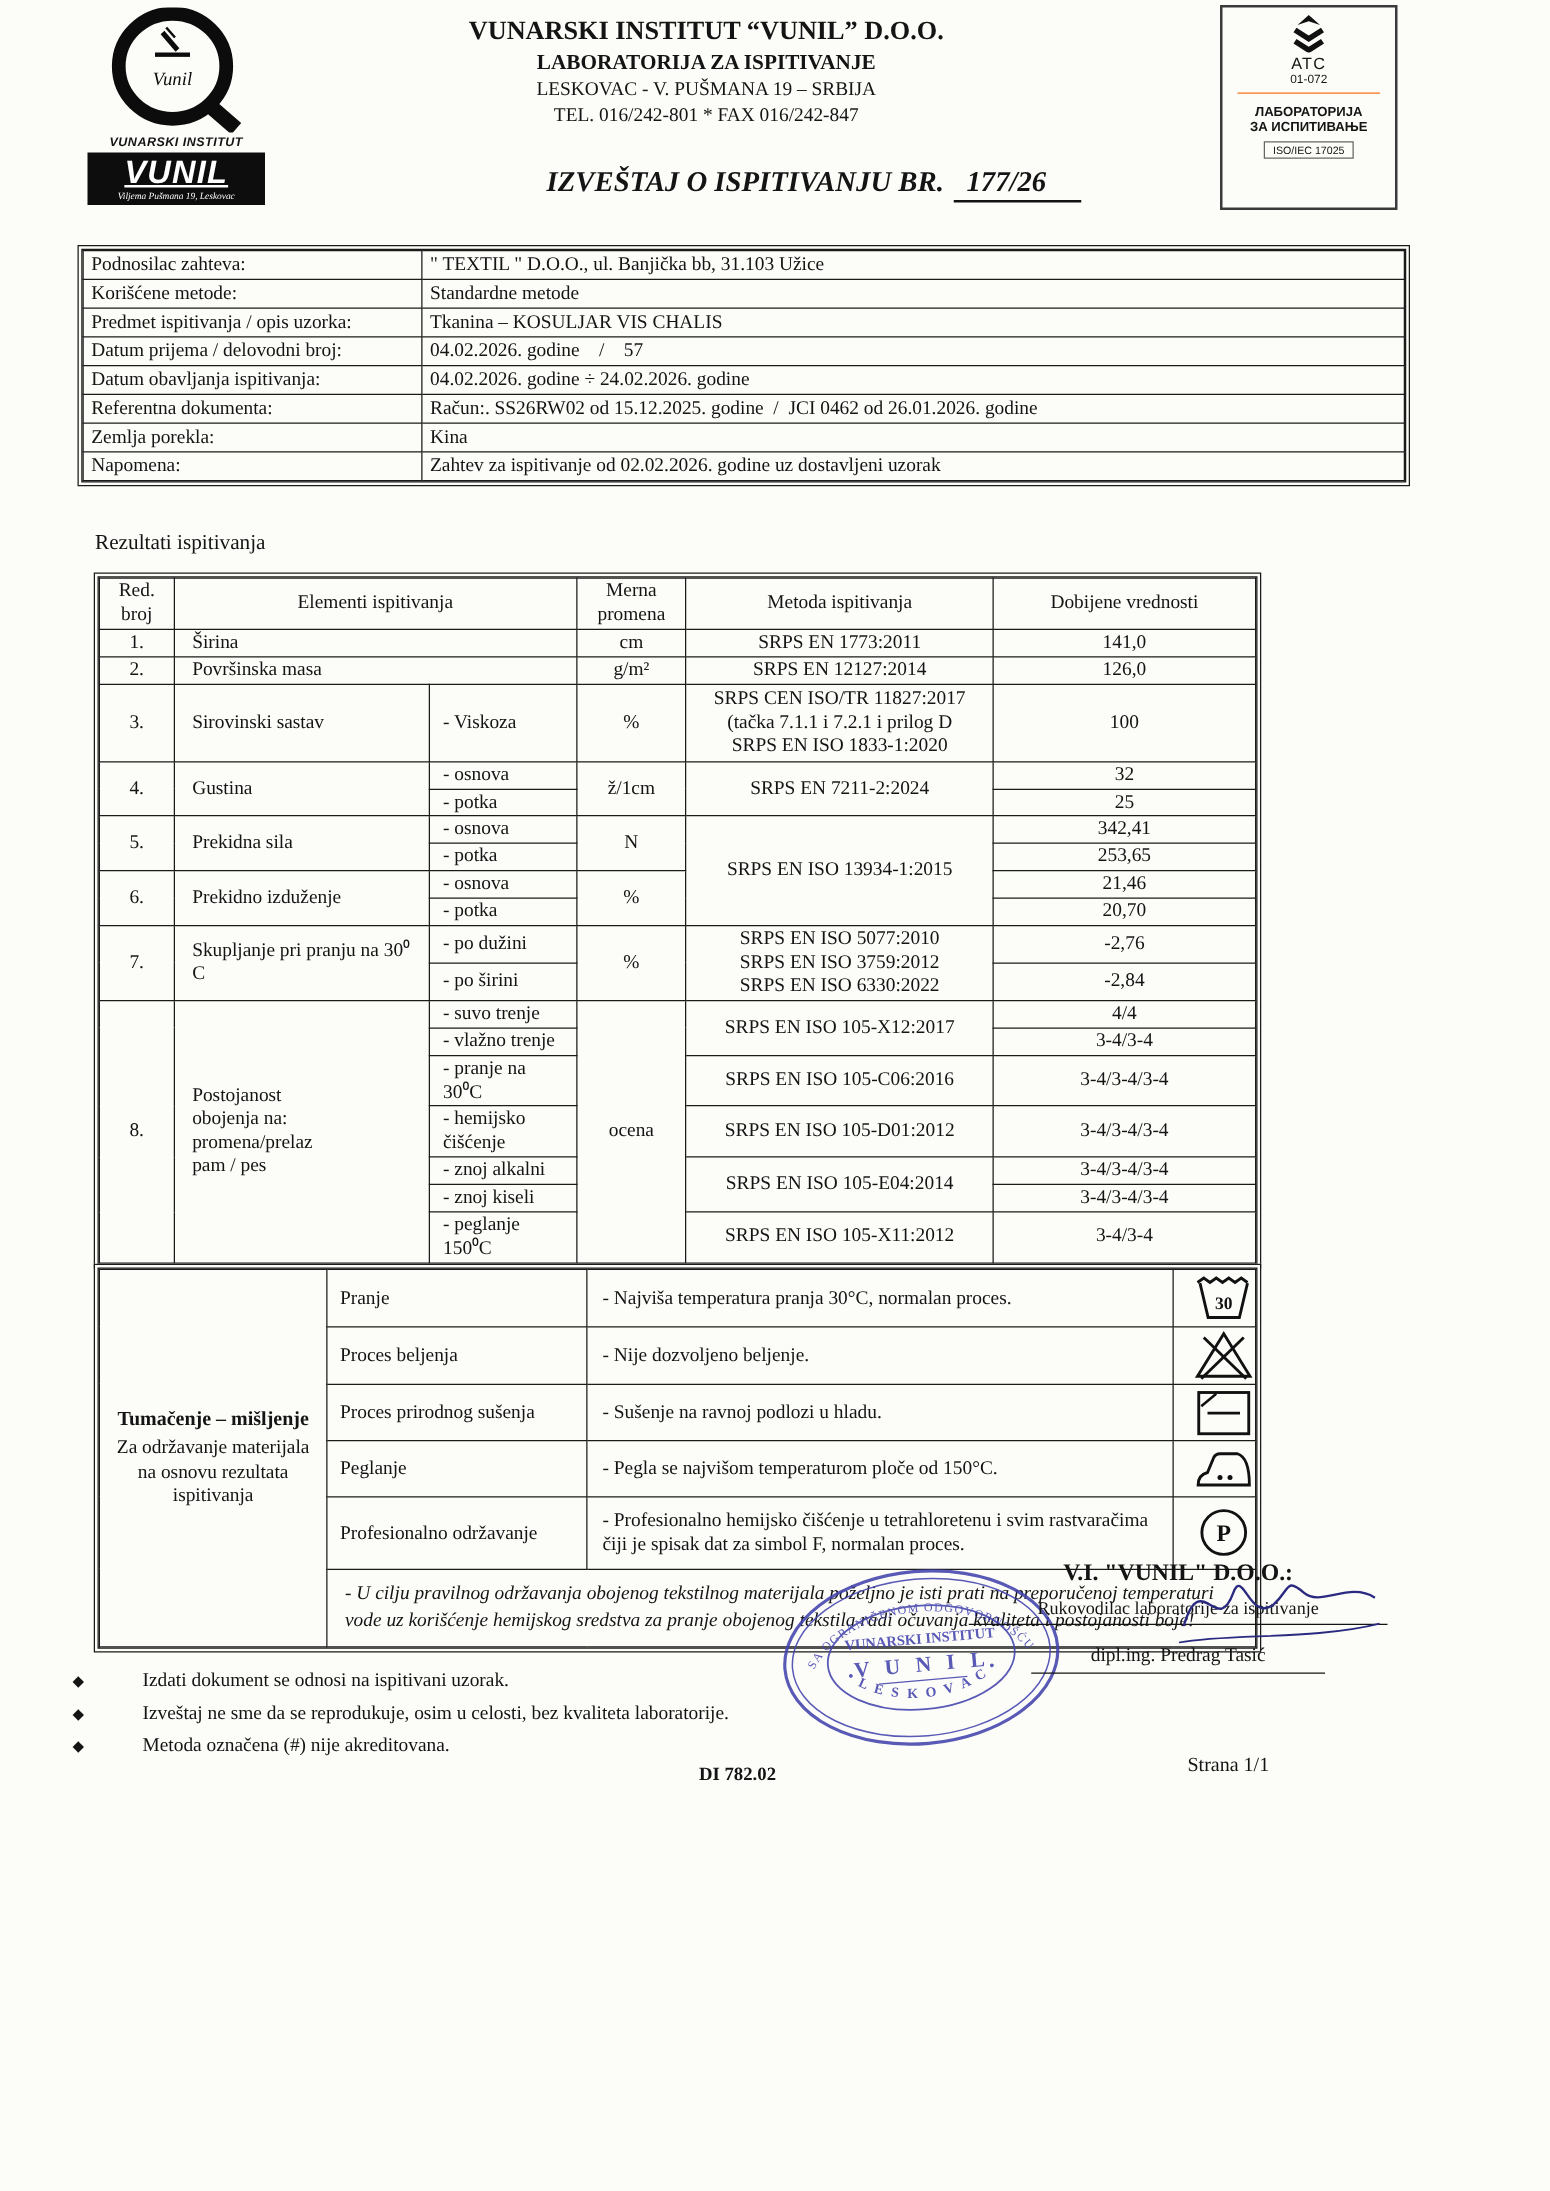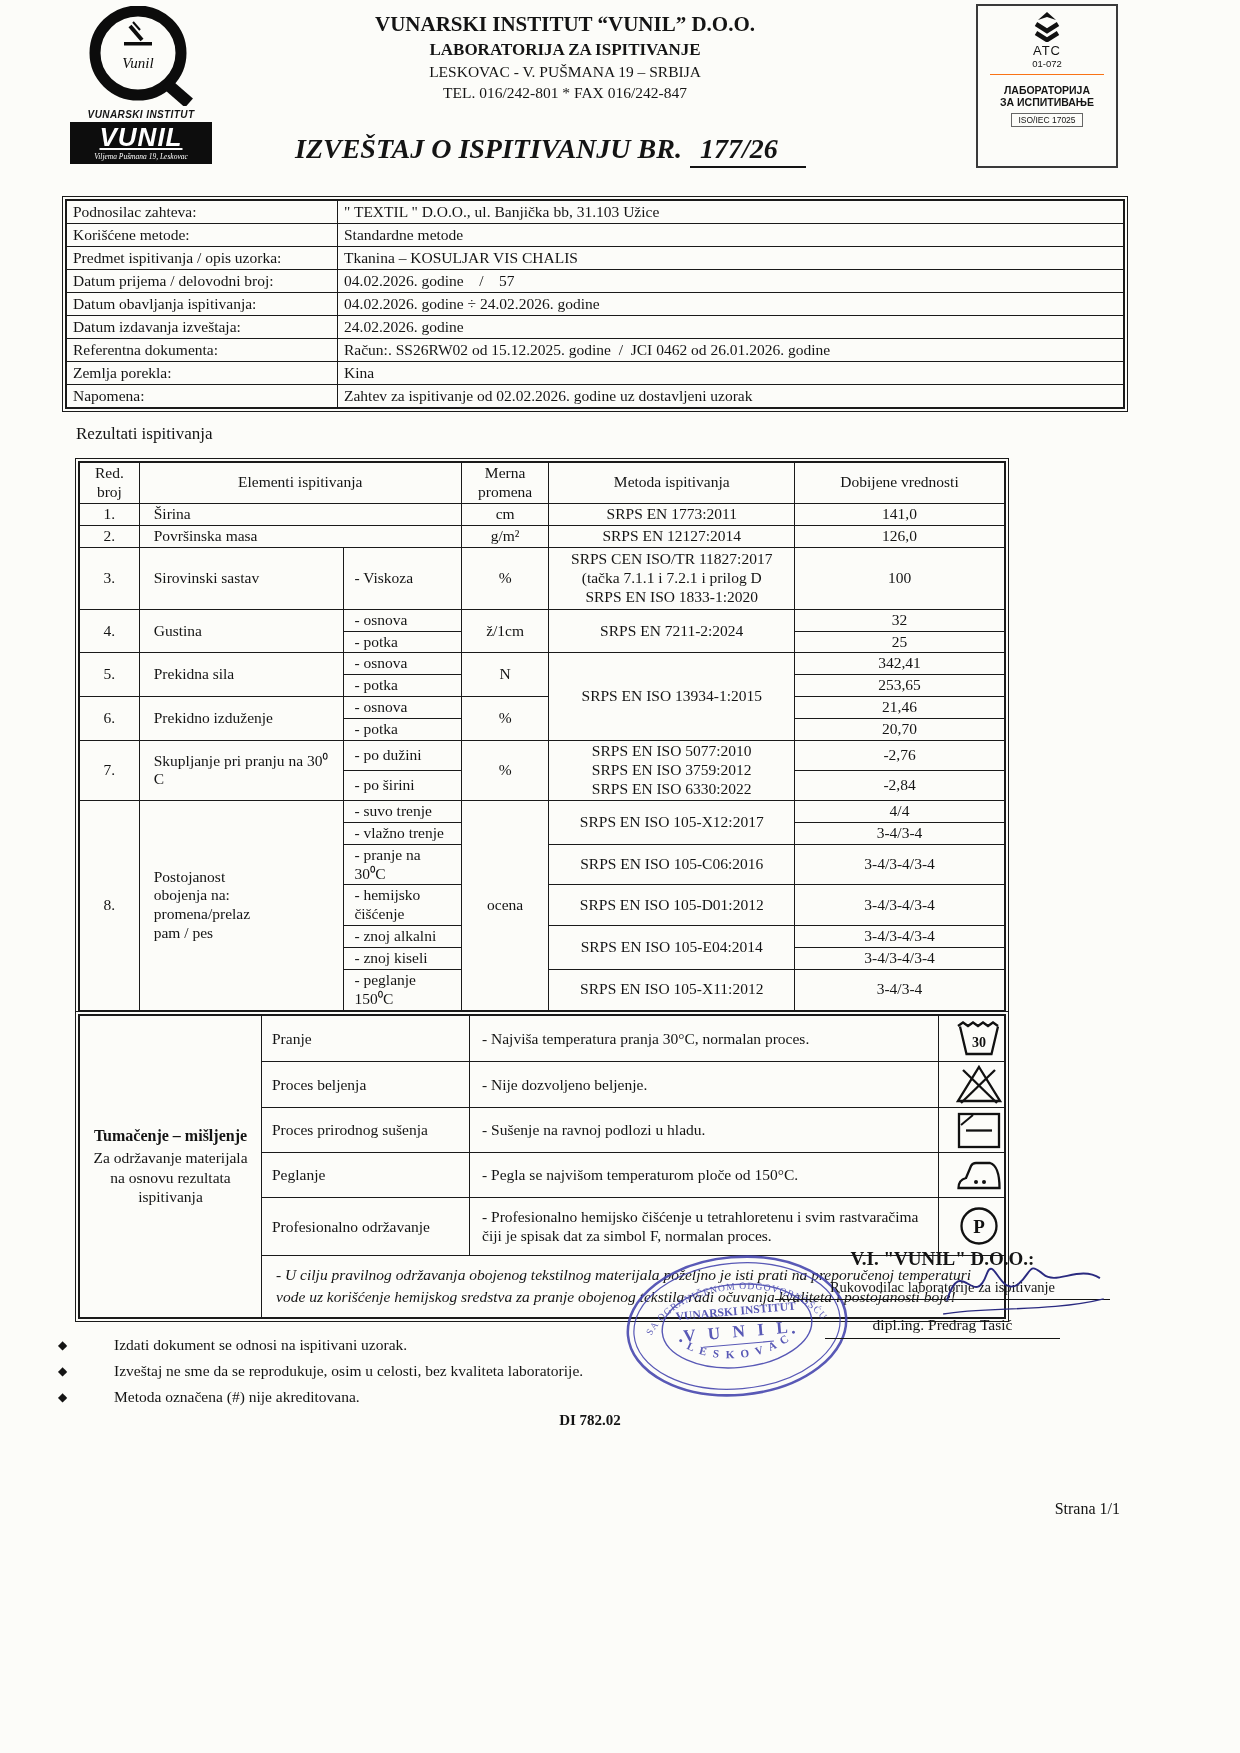--- a/index.html
+++ b/index.html
@@ -10,21 +10,21 @@
   
   .logo-block{position:absolute;left:70px;top:6px;width:142px;text-align:center;}
   .logo-top-label{font-family:"Liberation Sans",sans-serif;font-size:10px;font-weight:bold;font-style:italic;margin-top:3px;letter-spacing:.4px;}
   .logo-banner{background:#0d0d0d;color:#fff;margin-top:2px;padding:2px 4px 3px;}
   .logo-banner .nm{font-family:"Liberation Sans",sans-serif;font-style:italic;font-weight:bold;font-size:26px;line-height:1;letter-spacing:1px;text-decoration:underline;}
   .logo-banner .addr{font-size:7.5px;font-style:italic;margin-top:2px;}
   .header-center{position:absolute;left:295px;top:12px;width:540px;text-align:center;}
   .h-inst{font-size:21px;font-weight:bold;}
   .h-lab{font-size:17px;font-weight:bold;margin-top:3px;}
   .h-addr,.h-tel{font-size:15.5px;margin-top:3px;}
-  .report-title{position:absolute;left:295px;top:133px;width:570px;text-align:left;font-size:28px;font-weight:bold;font-style:italic;}
+  .report-title{position:absolute;left:295px;top:133px;width:570px;text-align:right;font-size:23px;font-weight:bold;font-style:italic;}
   .report-no{display:inline-block;border-bottom:2px solid #131313;padding:0 28px 1px 10px;margin-left:8px;}
   .cert-box{position:absolute;left:976px;top:4px;width:142px;height:164px;border:2px solid #3a3a3a;font-family:"Liberation Sans",sans-serif;text-align:center;padding-top:6px;box-sizing:border-box;}
   .cert-name{font-weight:normal;font-size:13px;margin-top:1px;letter-spacing:1px;}
   .cert-code{font-size:9.5px;border-bottom:1px solid #f97316;padding-bottom:5px;margin:0 12px;}
   .cert-l1{font-size:10.5px;font-weight:bold;margin-top:9px;}
   .cert-l2{font-size:10.5px;font-weight:bold;}
   .cert-std{font-size:8.5px;border:1px solid #666;display:inline-block;padding:1px 6px;margin-top:5px;}
 
   
   .tblwrap{border:4px double #1a1a1a;background:#fcfcf9;}
@@ -53,21 +53,21 @@
   .sig-block{position:absolute;left:775px;top:1248px;width:335px;text-align:center;}
   .sig-company{font-size:19px;font-weight:bold;}
   .sig-role{font-size:14.5px;margin-top:9px;border-bottom:1.5px solid #131313;padding-bottom:3px;}
   .sig-name{font-size:15.5px;margin:16px auto 0;width:235px;border-bottom:1.5px solid #131313;padding-bottom:4px;}
   .stamp{position:absolute;left:616px;top:1250px;width:242px;height:152px;transform:rotate(-5deg);opacity:.88;}
   .signature-scribble{position:absolute;left:935px;top:1246px;width:175px;height:85px;}
   .footnotes{position:absolute;left:58px;top:1336px;width:720px;font-size:15.5px;}
   .footnote{display:flex;margin-bottom:8px;}
   .footnote .bullet{width:56px;font-size:12px;padding-top:2px;}
   .doc-code{position:absolute;left:60px;top:1412px;width:1060px;text-align:center;font-size:15px;font-weight:bold;}
-  .page-num{position:absolute;left:950px;top:1500px;width:170px;text-align:right;font-size:16px;}
+  .page-num{position:absolute;left:950px;top:1404px;width:170px;text-align:left;font-size:16px;}
   .icon-svg{display:inline-block;vertical-align:middle;}
 </style>
 </head>
 <body>
 
 <div class="page">
 
   <div class="logo-block">
     <svg class="icon-svg" width="110" height="100" viewBox="0 0 110 100">
       <ellipse cx="52" cy="47" rx="43" ry="42" fill="none" stroke="#0c0c0c" stroke-width="11"></ellipse>
@@ -122,24 +122,20 @@
             <td class="lbl">Predmet ispitivanja / opis uzorka:</td>
             <td>Tkanina – KOSULJAR VIS CHALIS</td>
           </tr>
       <tr>
             <td class="lbl">Datum prijema / delovodni broj:</td>
             <td>04.02.2026. godine    /    57</td>
           </tr>
       <tr>
             <td class="lbl">Datum obavljanja ispitivanja:</td>
             <td>04.02.2026. godine ÷ 24.02.2026. godine</td>
-          </tr>
-      <tr>
-            <td class="lbl">Datum izdavanja izveštaja:</td>
-            <td>24.02.2026. godine</td>
           </tr>
       <tr>
             <td class="lbl">Referentna dokumenta:</td>
             <td>Račun:. SS26RW02 od 15.12.2025. godine  /  JCI 0462 od 26.01.2026. godine</td>
           </tr>
       <tr>
             <td class="lbl">Zemlja porekla:</td>
             <td>Kina</td>
           </tr>
       <tr>

